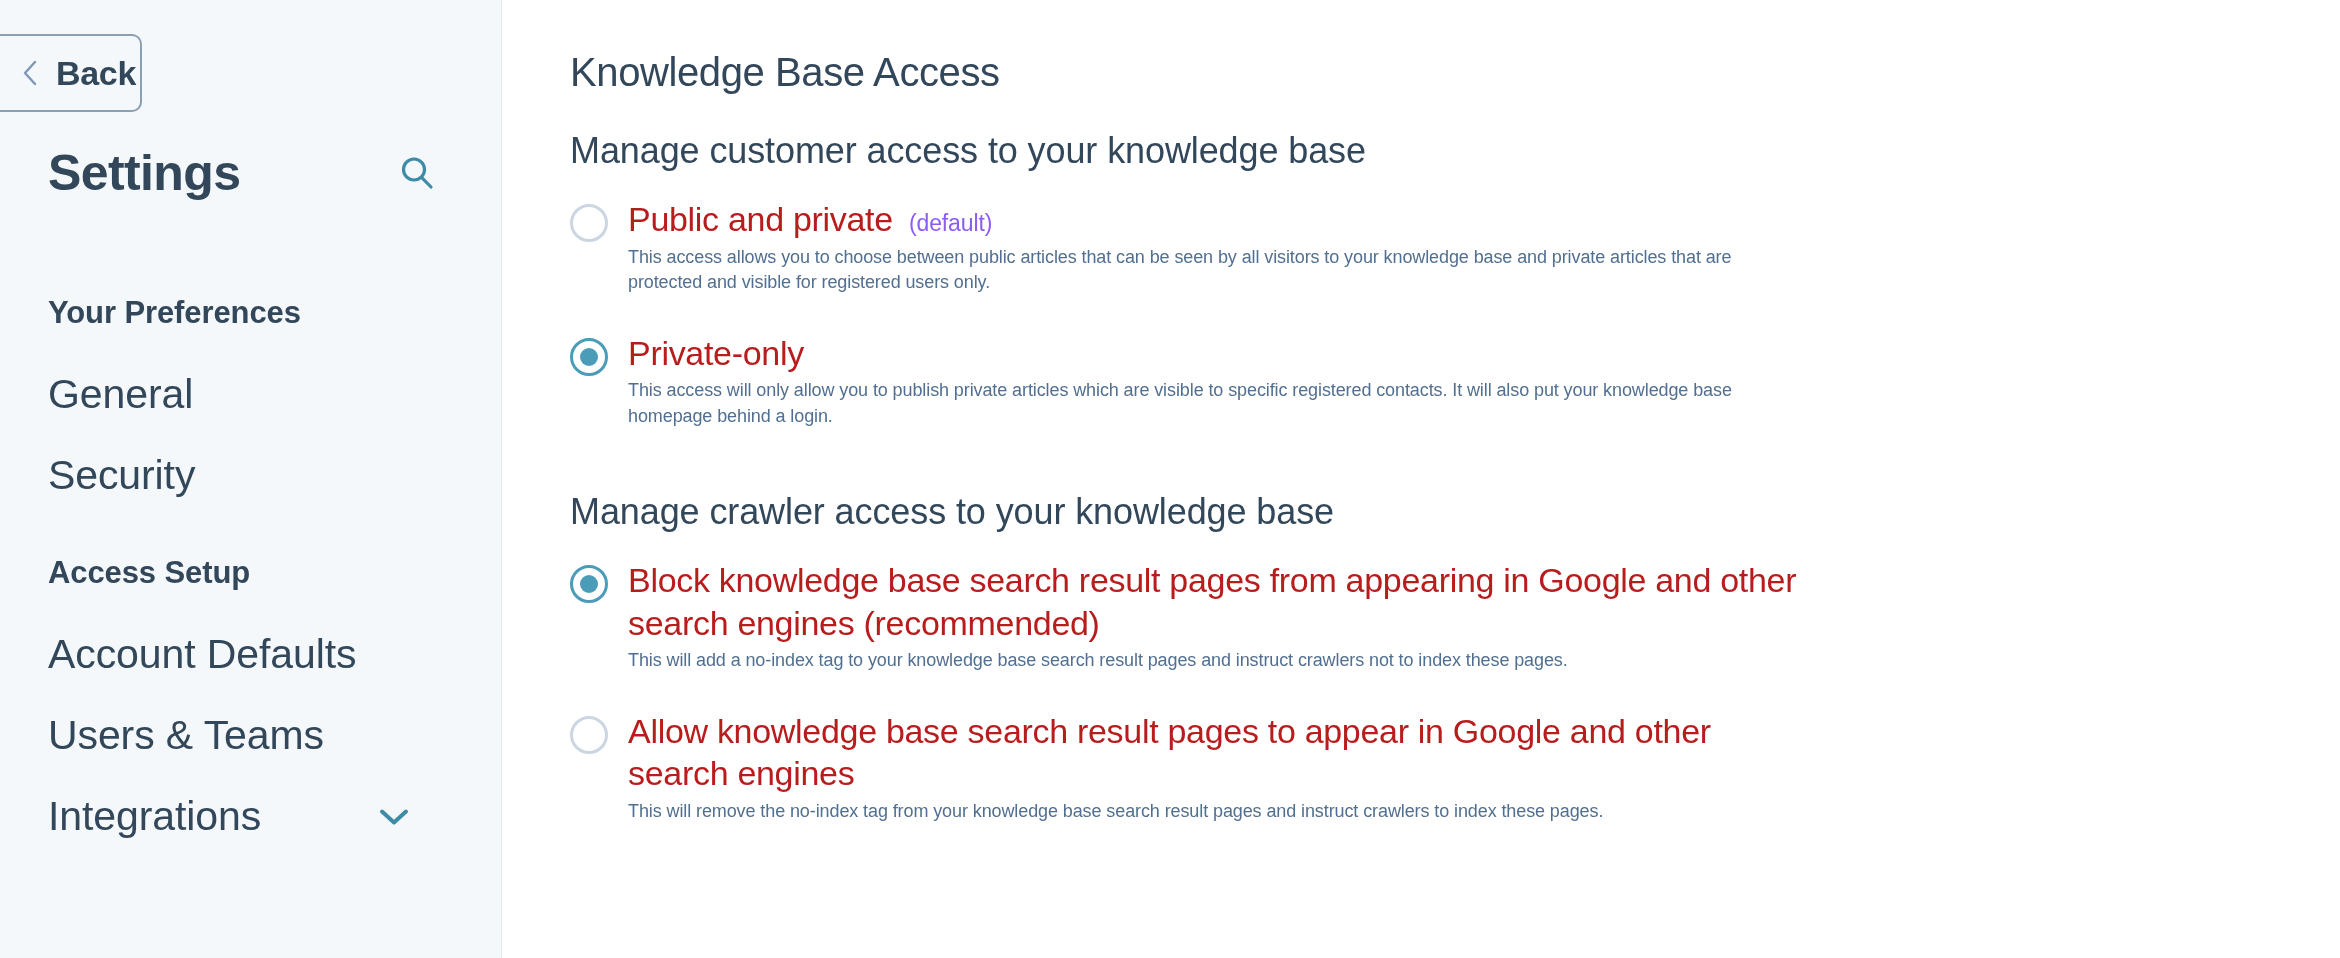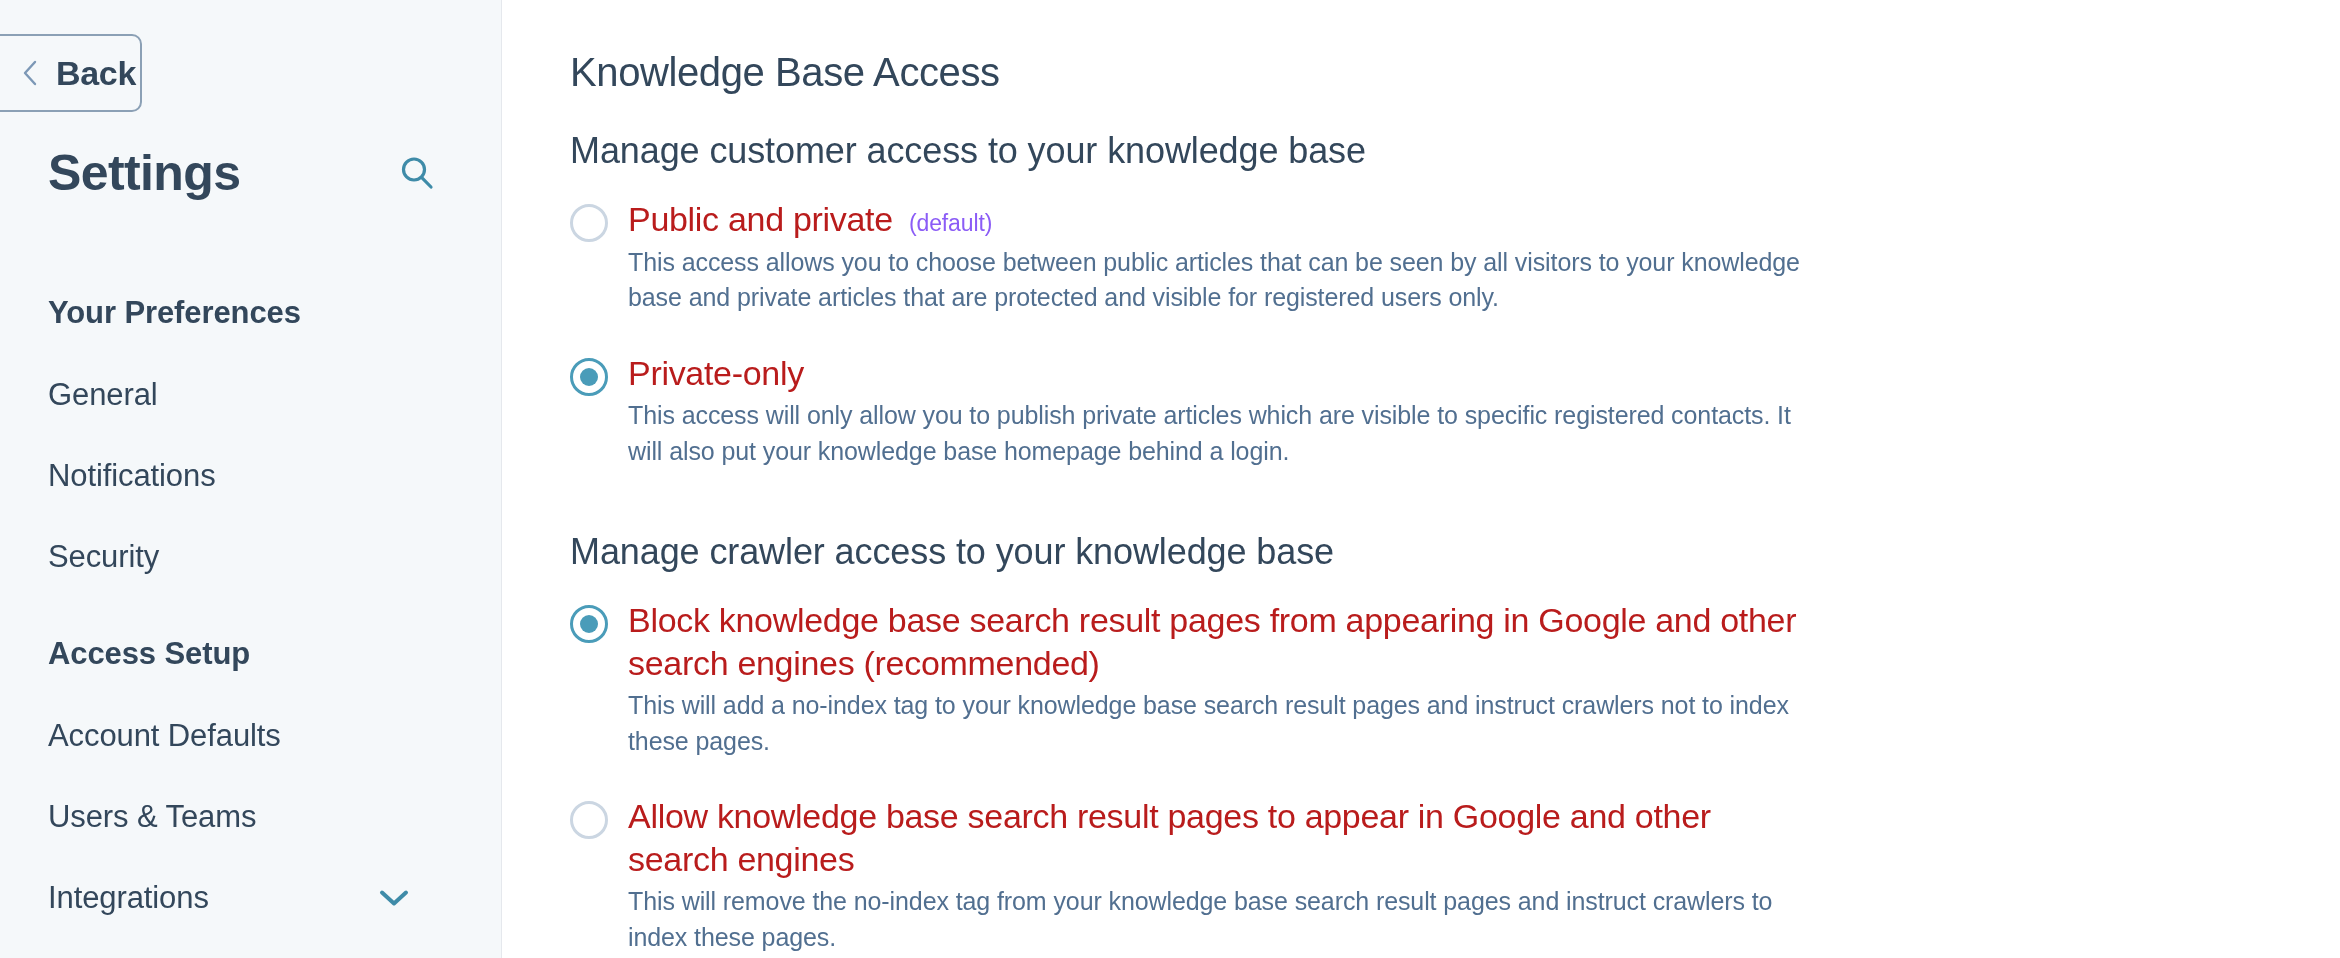--- a/index.html
+++ b/index.html
@@ -105,21 +105,21 @@
     font-size: 31px;
     font-weight: 700;
     color: #33475b;
     padding: 0 48px;
     height: 82px;
     line-height: 82px;
     letter-spacing: -0.1px;
   }
 
   .nav-item {
-    font-size: 31px;
+    font-size: 41px;
     font-weight: 400;
     color: #33475b;
     padding: 0 48px;
     height: 81px;
     line-height: 81px;
     letter-spacing: -0.1px;
     cursor: pointer;
     display: flex;
     align-items: center;
     justify-content: space-between;
@@ -230,21 +230,21 @@
   }
 
   .option-badge {
     font-size: 23px;
     font-weight: 400;
     color: #8b5cf6;
     letter-spacing: -0.1px;
   }
 
   .option-desc {
-    font-size: 25px;
+    font-size: 18px;
     font-weight: 400;
     color: #516f90;
     line-height: 1.42;
     letter-spacing: -0.1px;
     margin-top: 4px;
     max-width: 1270px;
   }
 
   .option-desc.wide {
     max-width: 1185px;
@@ -275,23 +275,20 @@
         </svg>
       </div>
     </div>
 
     <nav class="nav">
 
       <div class="nav-group-label">Your Preferences</div>
 
       <div class="nav-item">
         <span class="lbl">General</span>
-      </div>
-      <div class="nav-item">
-        <span class="lbl">Notifications</span>
       </div>
       <div class="nav-item">
         <span class="lbl">Security</span>
       </div>
 
       <div class="nav-spacer"></div>
 
       <div class="nav-group-label">Access Setup</div>
 
       <div class="nav-item">

